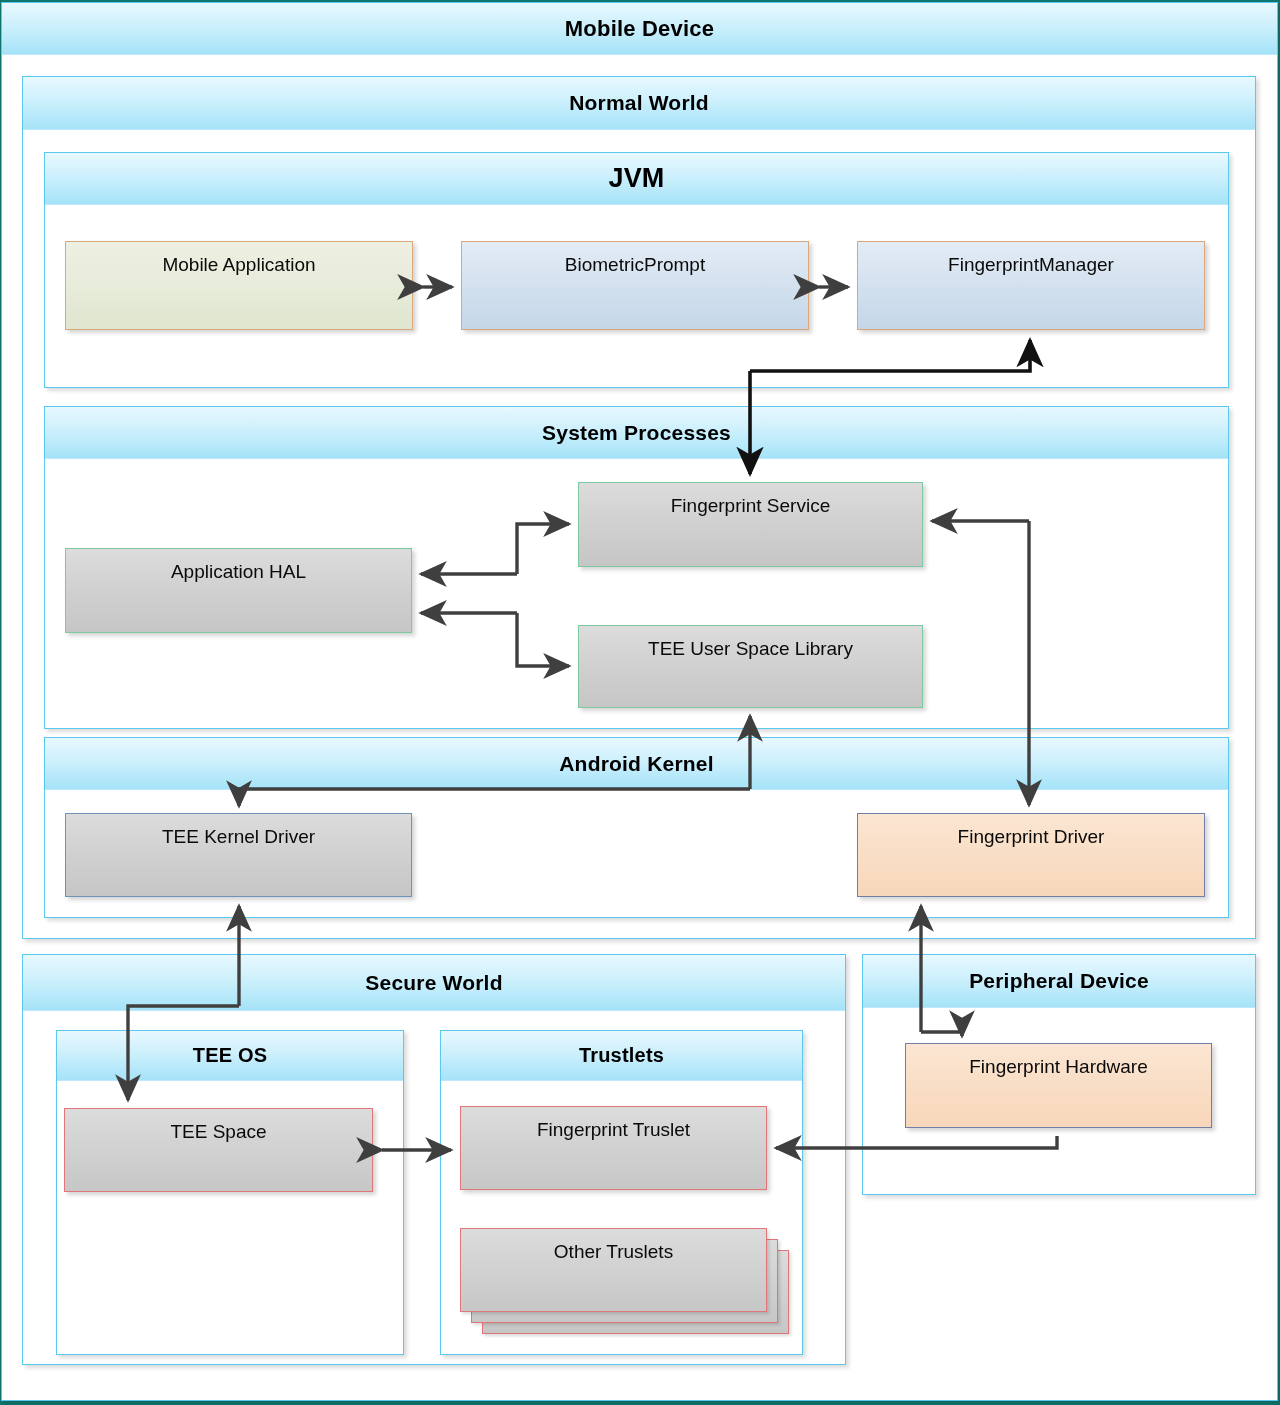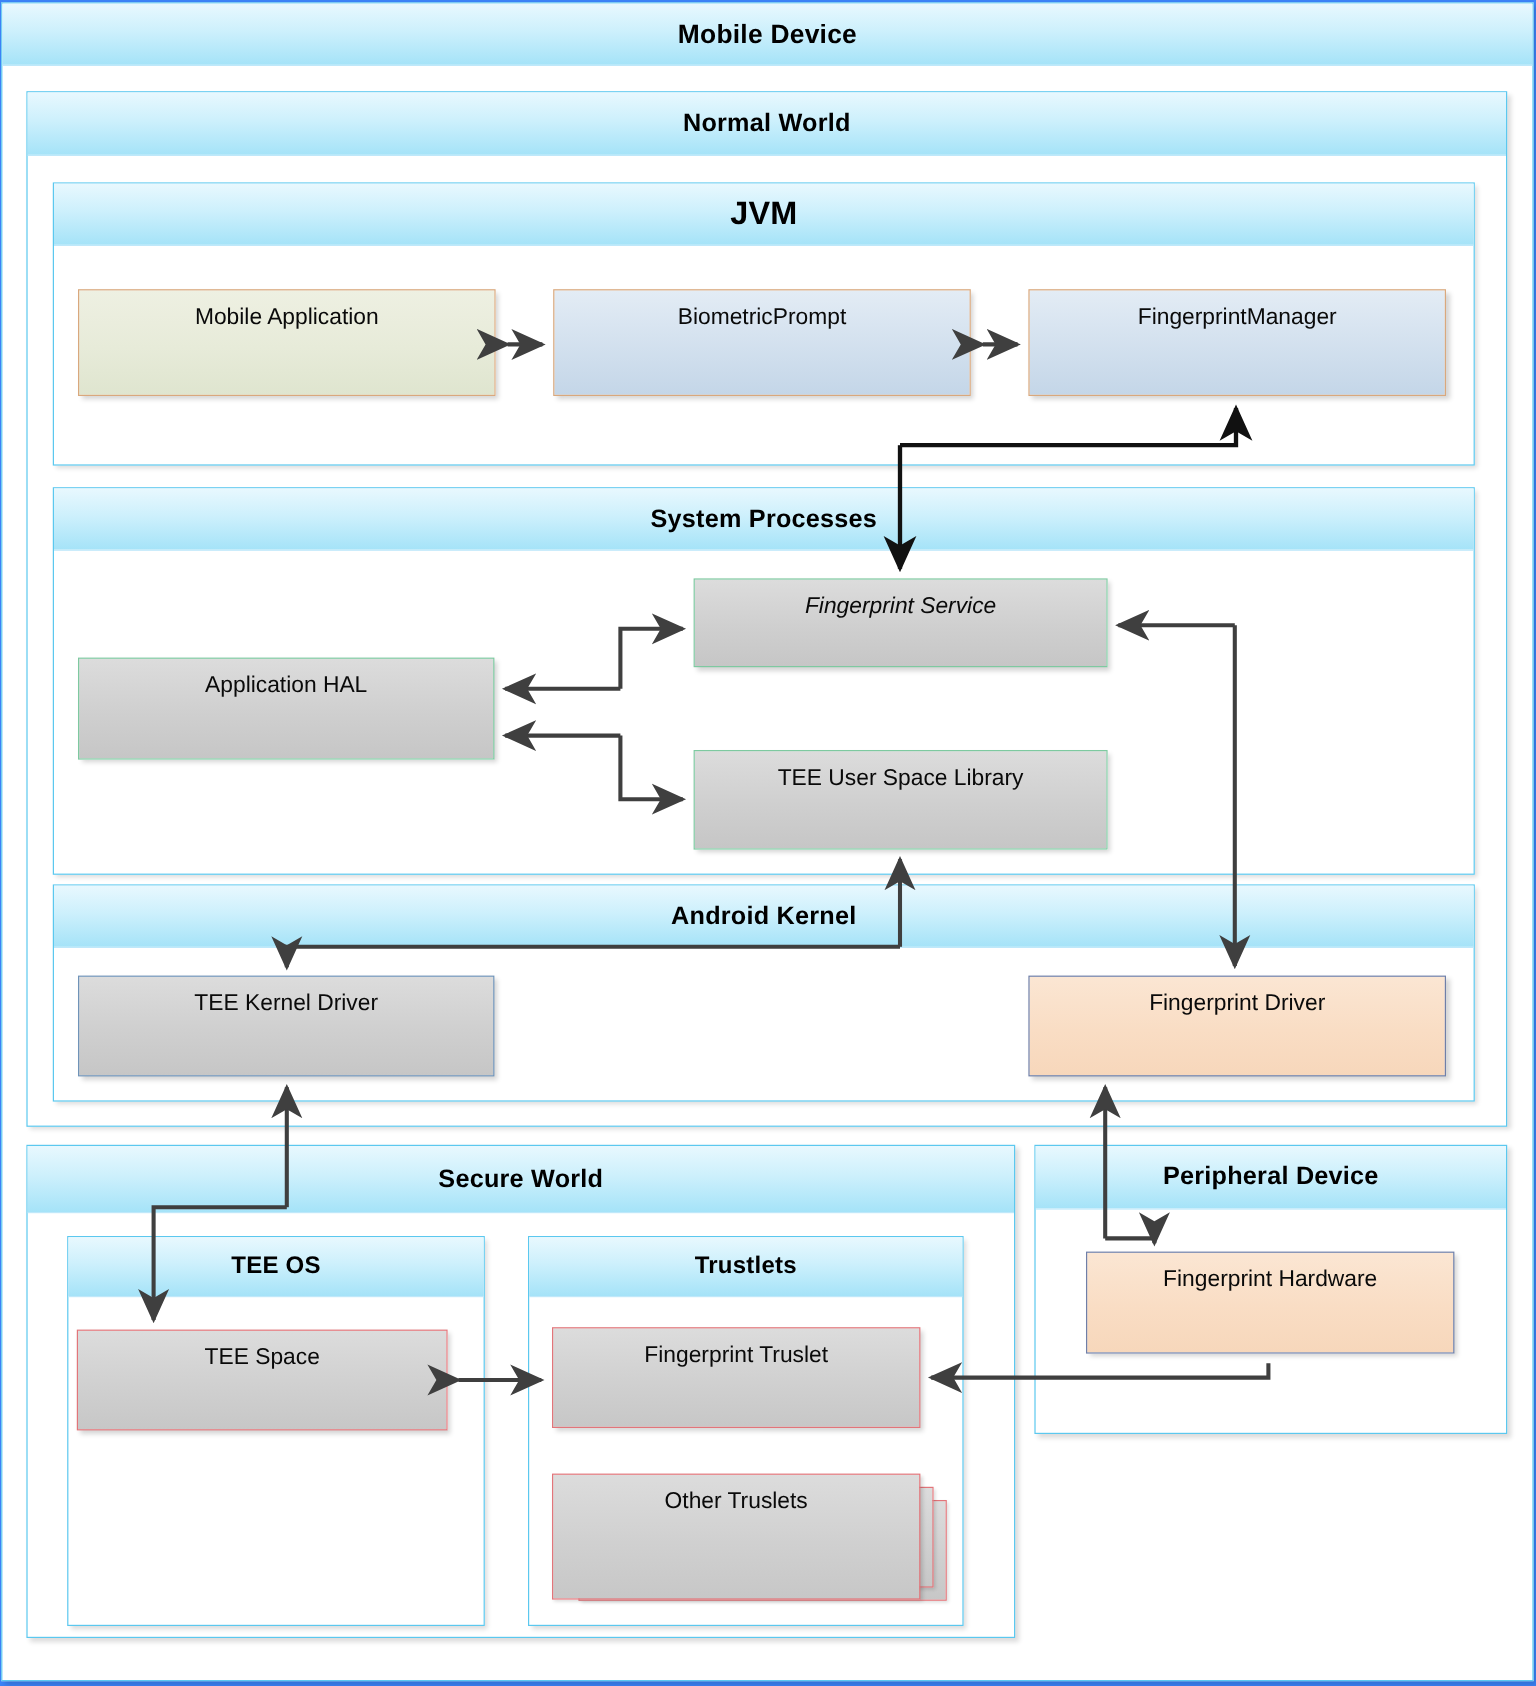--- a/index.html
+++ b/index.html
@@ -6,21 +6,21 @@
   * { box-sizing: border-box; }
   html, body {
     margin: 0; padding: 0;
     background: #ffffff;
     font-family: "Liberation Sans", sans-serif;
   }
   #stage {
     position: relative;
     width: 1280px;
     height: 1405px;
-    background: #3b82f6;
+    background: #0f766e;
     overflow: hidden;
     padding-left: 21px;
   }
 
   
   .group {
     position: absolute;
     border: 1px solid #5bc8ef;
     background: #ffffff;
     box-shadow: 3px 3px 4px rgba(0,0,0,0.14);
@@ -124,21 +124,21 @@
   <div class="node cream" style="left:65px; top:241px; width:348px; height:89px;">Mobile Application</div>
 
   <div class="node blue-tint" style="left:461px; top:241px; width:348px; height:89px;">BiometricPrompt</div>
 
   <div class="node blue-tint" style="left:857px; top:241px; width:348px; height:89px;">FingerprintManager</div>
 
   <div class="group" style="left:44px; top:406px; width:1185px; height:323px;">
     <div class="group-title" style="height:52px; font-size:21px;">System Processes</div>
   </div>
 
-  <div class="node gray-green" style="left:578px; top:482px; width:345px; height:74px;font-style:italic;">Fingerprint Service</div>
+  <div class="node gray-green" style="left:578px; top:482px; width:345px; height:85px;">Fingerprint Service</div>
 
   <div class="node gray-green" style="left:65px; top:548px; width:347px; height:85px;">Application HAL</div>
 
   <div class="node gray-green" style="left:578px; top:625px; width:345px; height:83px;">TEE User Space Library</div>
 
   <div class="group" style="left:44px; top:737px; width:1185px; height:181px;">
     <div class="group-title" style="height:52px; font-size:21px;text-align:center;">Android Kernel</div>
   </div>
 
   <div class="node gray-blue" style="left:65px; top:813px; width:347px; height:84px;">TEE Kernel Driver</div>
@@ -157,21 +157,21 @@
 
   <div class="group" style="left:440px; top:1030px; width:363px; height:325px;">
     <div class="group-title" style="height:50px; font-size:20px;">Trustlets</div>
   </div>
 
   <div class="node gray-red" style="left:460px; top:1106px; width:307px; height:84px;">Fingerprint Truslet</div>
 
   <div class="stack" style="left:460px; top:1228px; width:330px; height:108px;">
     <div class="layer" style="left:22px; top:22px; width:307px; height:84px;"></div>
     <div class="layer" style="left:11px; top:11px; width:307px; height:84px;"></div>
-    <div class="layer top" style="left:0px; top:0px; width:307px; height:105px;">Other Truslets</div>
+    <div class="layer top" style="left:0px; top:0px; width:307px; height:84px;">Other Truslets</div>
   </div>
 
   <div class="group" style="left:862px; top:954px; width:394px; height:241px;">
     <div class="group-title" style="height:53px; font-size:21px;">Peripheral Device</div>
   </div>
 
   <div class="node peach" style="left:905px; top:1043px; width:307px; height:85px;">Fingerprint Hardware</div>
 
   <svg class="wires" viewBox="0 0 1280 1405" xmlns="http://www.w3.org/2000/svg">
     <defs>

